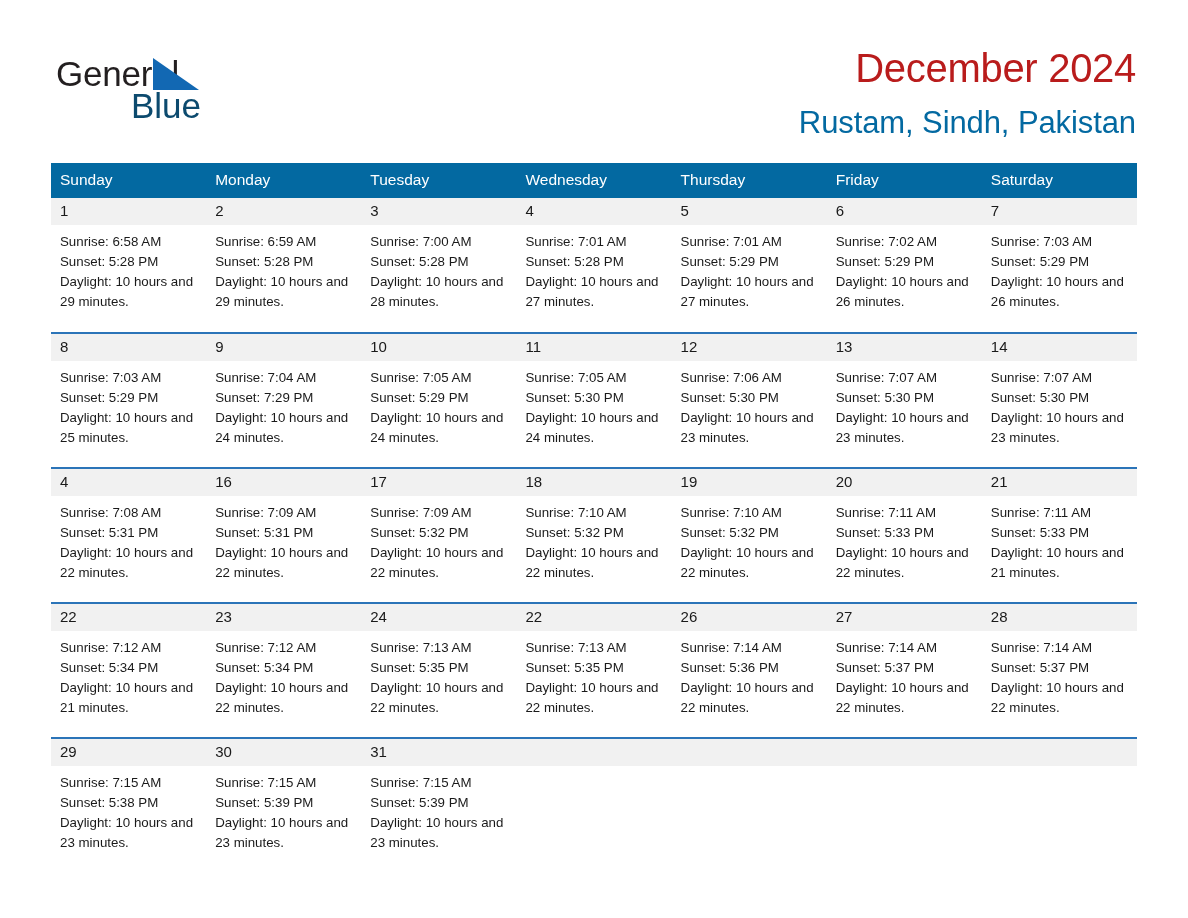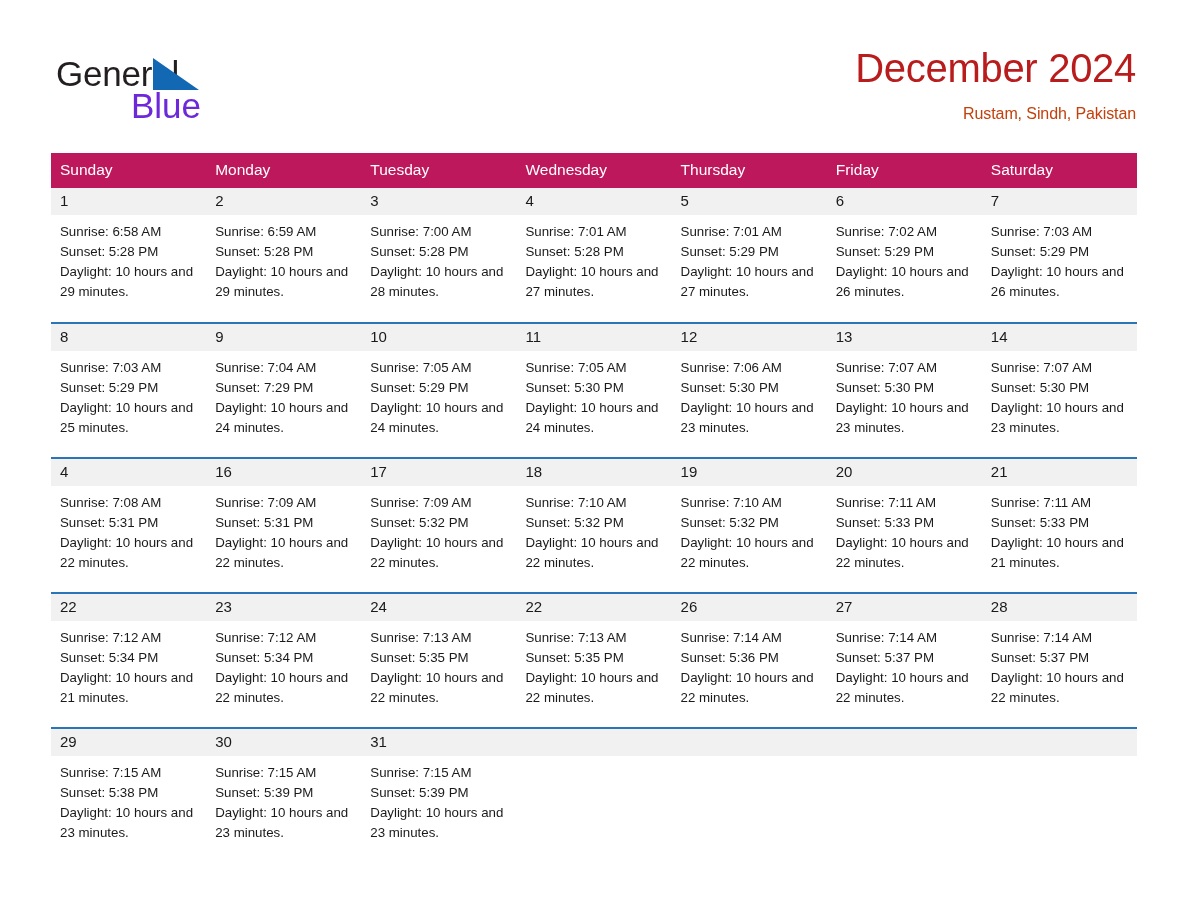--- a/index.html
+++ b/index.html
@@ -41,58 +41,58 @@
   }
   .brand-triangle {
     position: absolute;
     left: 97px;
     top: 14px;
     width: 46px;
     height: 32px;
   }
   .brand-blue {
     font-size: 35px;
-    color: #6d28d9;
+    color: #0c4a6e;
     line-height: 1;
     position: absolute;
     left: 75px;
     top: 44px;
   }
 
   .title-block {
     text-align: right;
     padding-top: 2px;
   }
   .cal-title {
     font-size: 40px;
     font-weight: normal;
     color: #b91c1c;
     line-height: 1.12;
     margin: 0;
     letter-spacing: -0.3px;
   }
   .cal-subtitle {
-    font-size: 16px;
+    font-size: 31px;
     font-weight: normal;
-    color: #c2410c;
-    margin: 14px 0 8px 0;
+    color: #0369a1;
+    margin: 14px 0 0 0;
     letter-spacing: -0.1px;
   }
 
   
   .calendar {
     margin: 22px 51px 0 51px;
     width: 1086px;
     border-collapse: collapse;
     table-layout: fixed;
   }
   .calendar col { width: 155.14px; }
 
   .calendar thead th {
-    background: #be185d;
+    background: #0369a1;
     color: #ffffff;
     font-size: 15.5px;
     font-weight: normal;
     text-align: left;
     padding: 8px 0 9px 9px;
     height: 32px;
     vertical-align: middle;
   }
 
   .calendar tbody tr.week {

